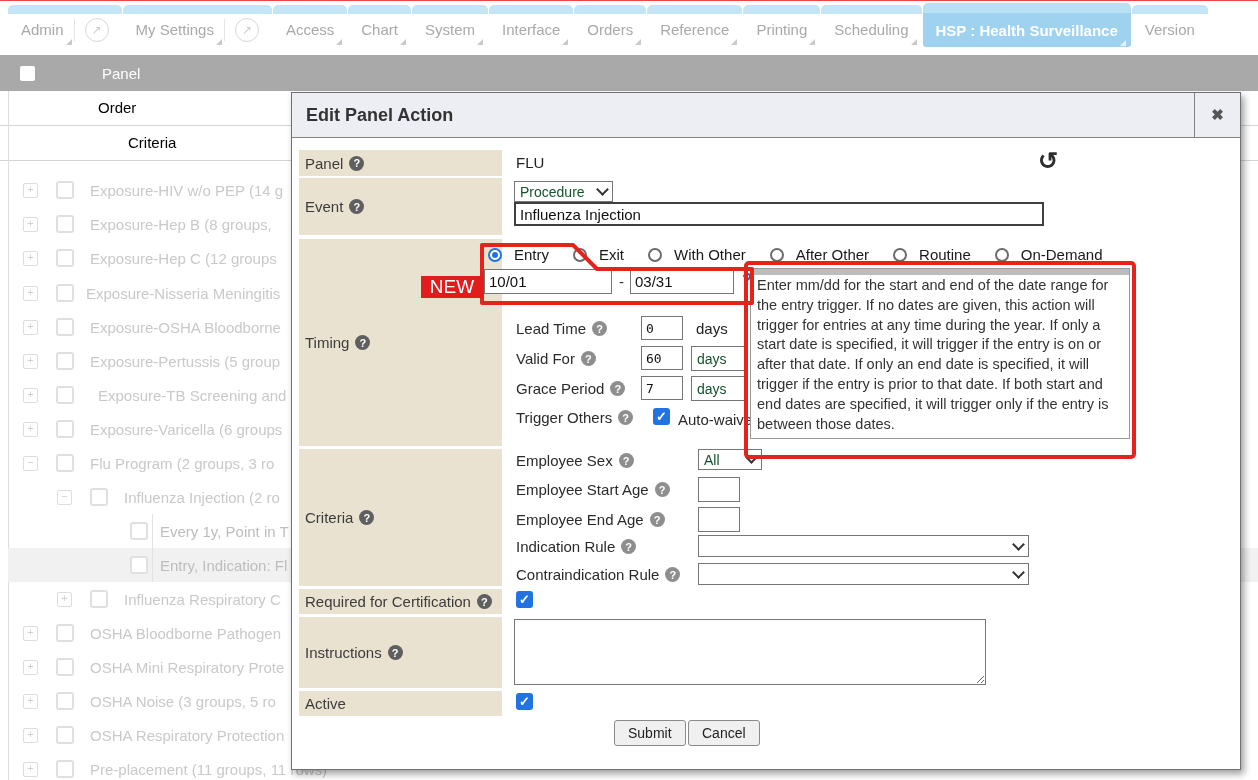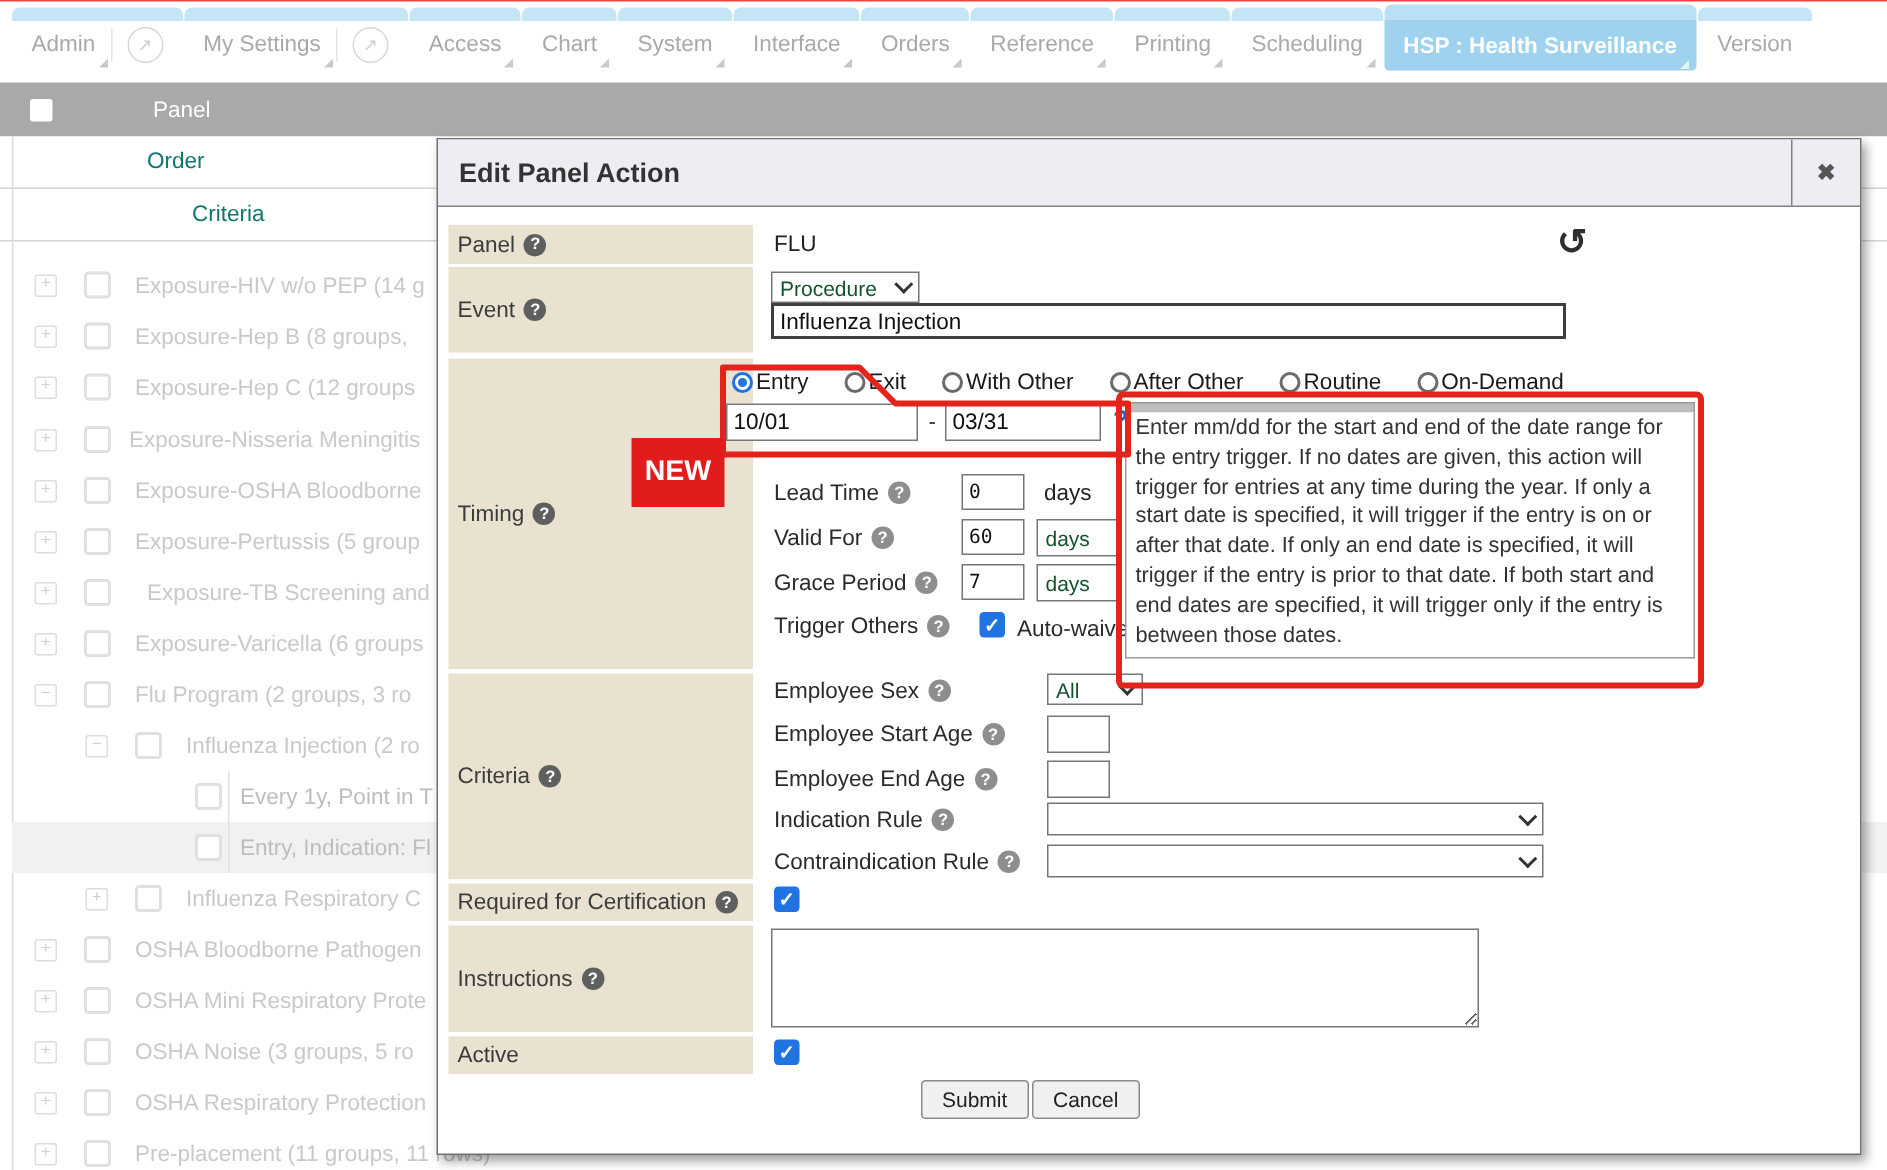--- a/index.html
+++ b/index.html
@@ -22,21 +22,21 @@
   .tab.active{margin-top:2px}
   .tab.active .cap{background:#b9e0f3;height:10px}
   .tab.active .tbody{background:#9ed2ee;color:#fff;font-weight:bold;height:34px}
   .tab.active .tlbl::after{border-bottom-color:#e6f4fb}
 
   
   .phead{position:absolute;top:55px;left:0;width:1258px;height:36px;background:#a9a9a9;display:flex;align-items:center;z-index:1}
   .phead .cb{width:15px;height:15px;background:#fff;border-radius:2px;margin-left:20px;flex:none}
   .phead .plabel{color:#fff;font-size:15px;margin-left:67px}
   .subhead{position:absolute;left:0;width:1258px;height:34px;background:#fff;border-bottom:1px solid #d4d4d4;z-index:1}
-  .subhead span{position:absolute;top:8px;font-size:15px;color:#0f766e}
+  .subhead span{position:absolute;top:8px;font-size:15px;color:#000000}
   .leftline{position:absolute;left:8px;top:91px;height:689px;width:1px;background:#dcdcdc;z-index:1}
 
   .trow{position:absolute;left:8px;width:1250px;height:34px;display:flex;align-items:center;
         color:#c9c9c9;font-size:15px;z-index:1;white-space:nowrap;overflow:hidden}
   .trow.hl{background:#f1f1f1}
   .texp{width:13px;height:13px;border:1px solid #ddd;border-radius:2px;font-size:11px;line-height:11px;
         text-align:center;color:#cfcfcf;flex:none;box-sizing:content-box}
   .tcb{width:14px;height:14px;border:2px solid #e0e0e0;border-radius:3px;flex:none;background:#fff}
   .tvd{width:1px;height:34px;background:#e2e2e2;flex:none}
 
@@ -57,38 +57,38 @@
   .frow{display:flex;align-items:center;font-size:15px;color:#2b2b2b}
   .inp{border:1px solid #767676;font-size:15px;padding:0 4px;box-sizing:border-box;
        font-family:"Liberation Sans",sans-serif;background:#fff;color:#111}
   .mono{font-family:"DejaVu Sans Mono",monospace;font-size:13px}
   .sel{border:1px solid #767676;background:#fff;display:flex;align-items:center;font-size:14px;color:#14532d;
        box-sizing:border-box;padding:0 5px;justify-content:space-between;cursor:pointer}
   .chev{width:7px;height:7px;border-right:2px solid #333;border-bottom:2px solid #333;
         transform:rotate(45deg);margin-left:6px;margin-top:-4px;flex:none}
   .cbx{width:17px;height:17px;background:#2273e2;border-radius:3px;color:#fff;font-size:13px;font-weight:bold;
        display:flex;align-items:center;justify-content:center;cursor:pointer;flex:none}
-  .ritem{display:flex;align-items:center;gap:2px;font-size:15px;color:#191919;cursor:pointer;flex:none}
+  .ritem{display:flex;align-items:center;gap:12px;font-size:15px;color:#191919;cursor:pointer;flex:none}
   .rad{width:14px;height:14px;border-radius:50%;border:2px solid #6b6b6b;box-sizing:border-box;flex:none;position:relative}
   .rad.sel{border-color:#2273e2}
   .rad.sel::after{content:"";position:absolute;inset:2px;border-radius:50%;background:#2273e2}
   .btn{position:absolute;border:1px solid #8a8a8a;background:#f0f0f0;border-radius:3px;font-size:14px;
        color:#222;padding:4px 13px;font-family:"Liberation Sans",sans-serif;cursor:pointer}
   .hist{position:absolute;left:746px;top:54px;font-size:24px;font-weight:bold;color:#2e2e2e;cursor:pointer}
   .bq{position:absolute;left:450px;top:177px;color:#1563c8;font-weight:bold;font-size:17px}
   .ta{resize:both}
 
   
   .tooltip{position:absolute;left:750px;top:268px;width:380px;z-index:40;box-sizing:border-box}
   .ttbar{height:7px;background:#bdbdbd;border:1px solid #9a9a9a;border-bottom:none;box-sizing:border-box}
   .ttbody{background:#fff;border:1px solid #9a9a9a;border-top:none;padding:1px 6px 4px 6px;
           font-size:14.5px;line-height:19.8px;color:#333}
   .anno{position:absolute;left:0;top:0;z-index:70;pointer-events:none}
-  .newbadge{position:absolute;left:421px;top:292px;width:62px;height:46px;background:#e11c1c;color:#fff;
-            font-weight:bold;font-size:19px;display:flex;align-items:center;justify-content:center;z-index:70}
+  .newbadge{position:absolute;left:421px;top:276px;width:62px;height:22px;background:#e11c1c;color:#fff;
+            font-weight:normal;font-size:19px;display:flex;align-items:center;justify-content:center;z-index:70}
 </style>
 </head>
 <body>
 
 <div class="stage">
 
   <div class="nav">
     <div class="tab menu">
         <div class="cap"></div>
       <div class="tbody">

